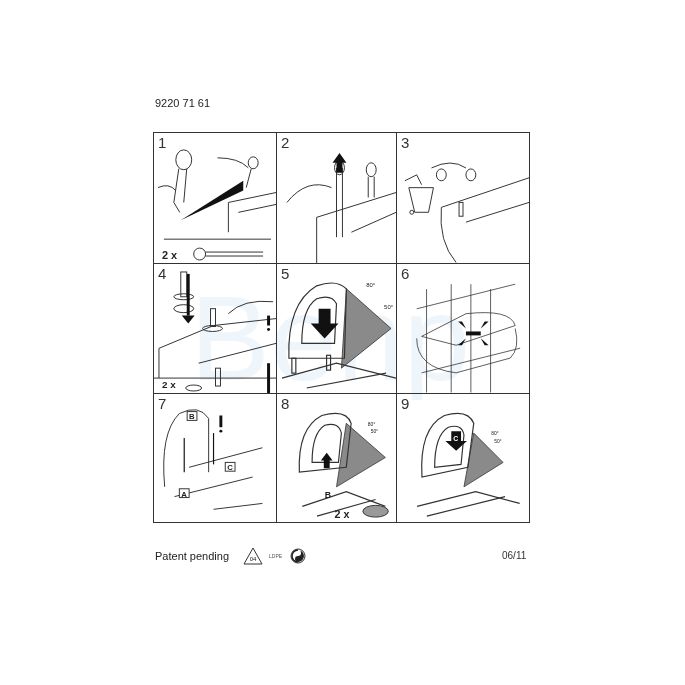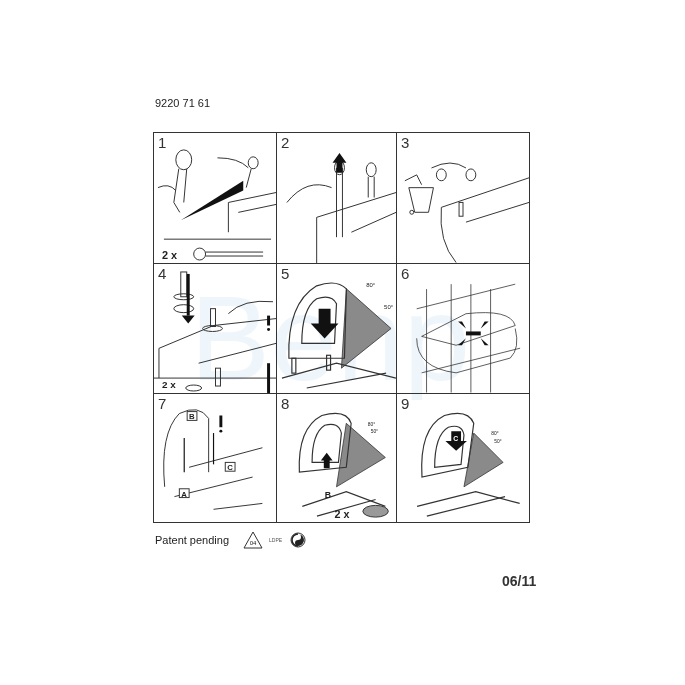--- a/index.html
+++ b/index.html
@@ -4,24 +4,24 @@
 <style>
   html, body { margin:0; padding:0; background:#fff; }
   body { width:685px; height:685px; position:relative; overflow:hidden; font-family:"Liberation Sans", sans-serif; color:#222; }
   .doc-number { position:absolute; left:155px; top:97px; font-size:11px; }
   .grid { position:absolute; left:153px; top:132px; width:377px; height:391px; border:1.5px solid #333; box-sizing:border-box; display:grid; grid-template-columns:123px 120px 1fr; grid-template-rows:131px 130px 1fr; }
   .cell { position:relative; border-right:1.5px solid #333; border-bottom:1.5px solid #333; overflow:hidden; }
   .cell:nth-child(3n) { border-right:none; }
   .cell:nth-child(n+7) { border-bottom:none; }
   .step-num { position:absolute; left:4px; top:1px; font-size:15px; color:#333; }
   .cell svg { position:absolute; left:0; top:0; width:100%; height:100%; }
-  .footer { position:absolute; left:155px; top:530px; height:20px; display:flex; align-items:center; font-size:11px; }
+  .footer { position:absolute; left:155px; top:546px; height:20px; display:flex; align-items:center; font-size:11px; }
   .footer .patent { margin-right:14px; }
   .footer .ldpe { font-size:5px; color:#555; margin:0 8px 0 6px; }
-  .date { position:absolute; left:502px; top:573px; font-size:14px; color:#333;font-weight:bold; }
+  .date { position:absolute; left:502px; top:550px; font-size:10px; color:#333; }
   .watermark { position:absolute; left:190px; top:260px; width:320px; height:140px; opacity:0.08; pointer-events:none; }
   .qty { font-family:"Liberation Sans", sans-serif; font-weight:bold; }
 </style>
 </head>
 <body>
 
 <div class="doc-number">9220 71 61</div>
 
 <svg class="watermark" viewBox="0 0 320 140">
   <text x="0" y="120" font-size="120" font-family="Liberation Sans, sans-serif" fill="#3a8fd0">Benp</text>

